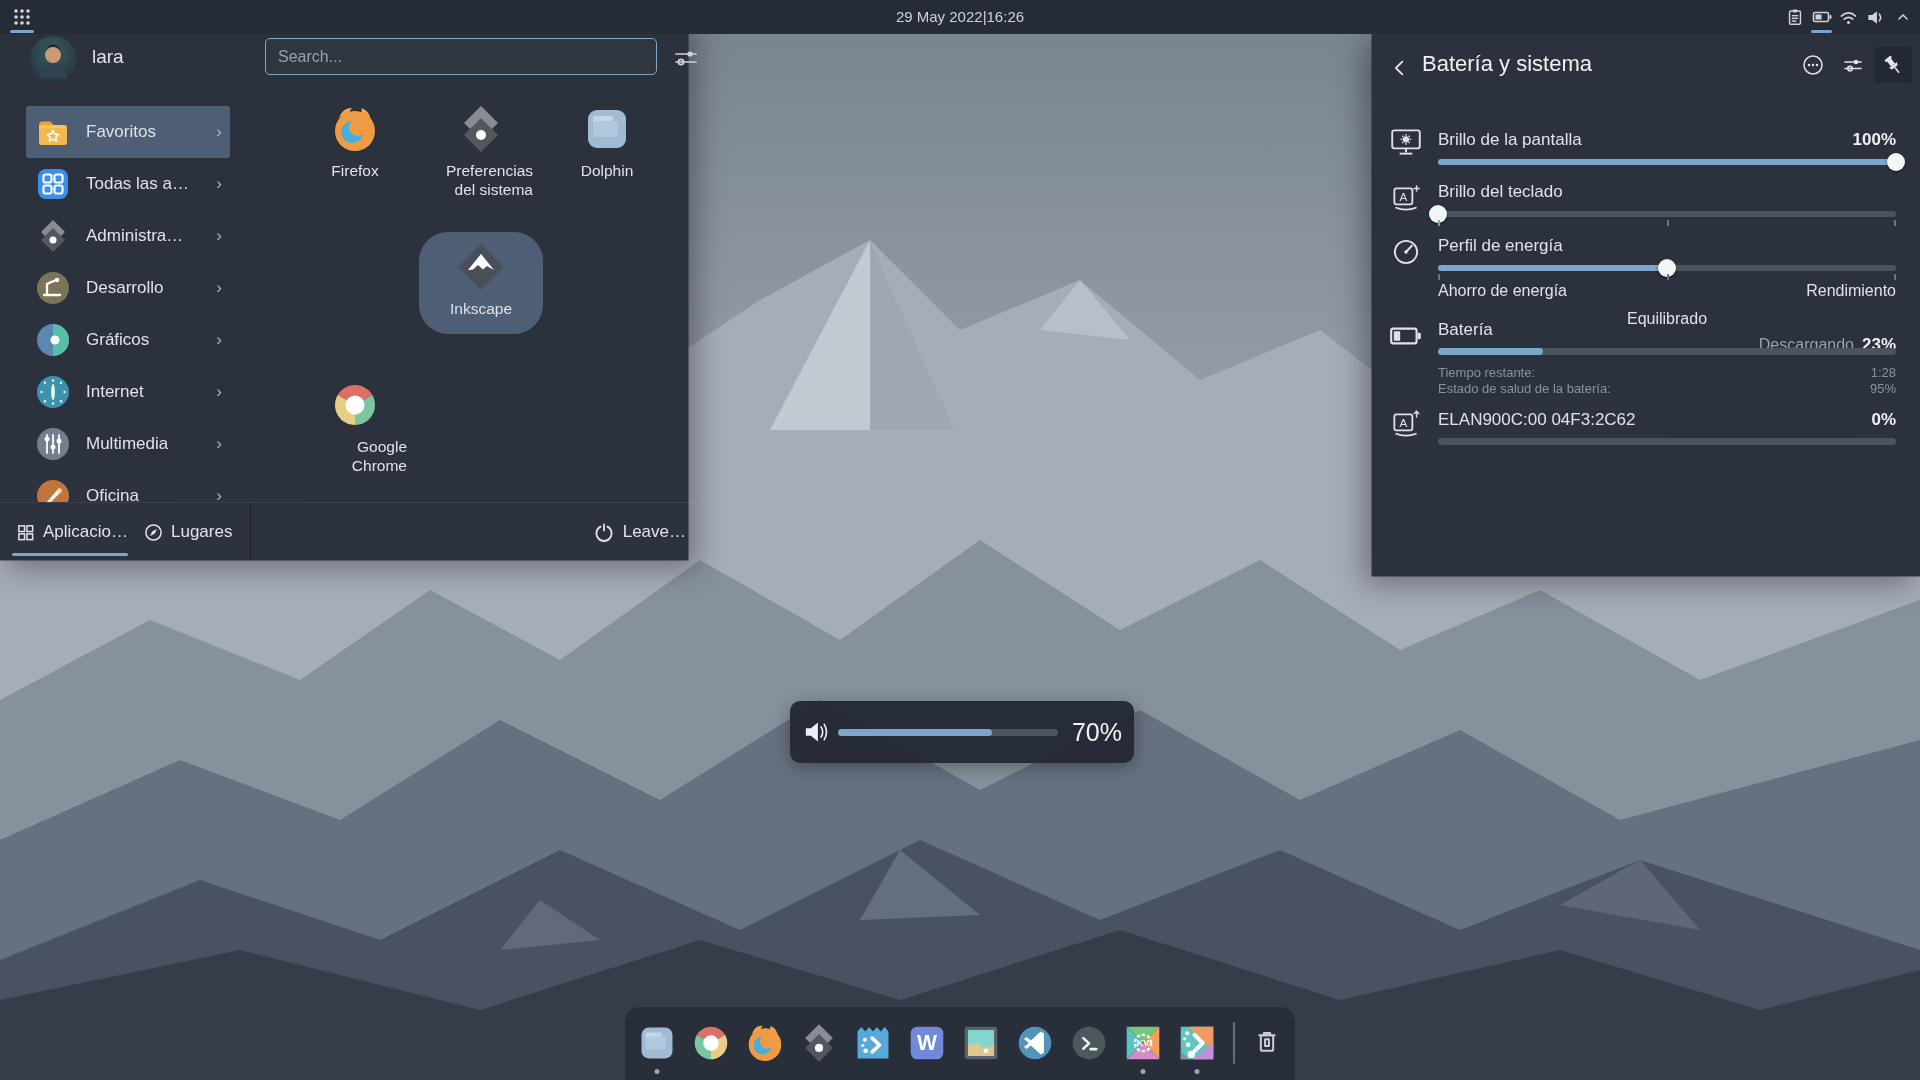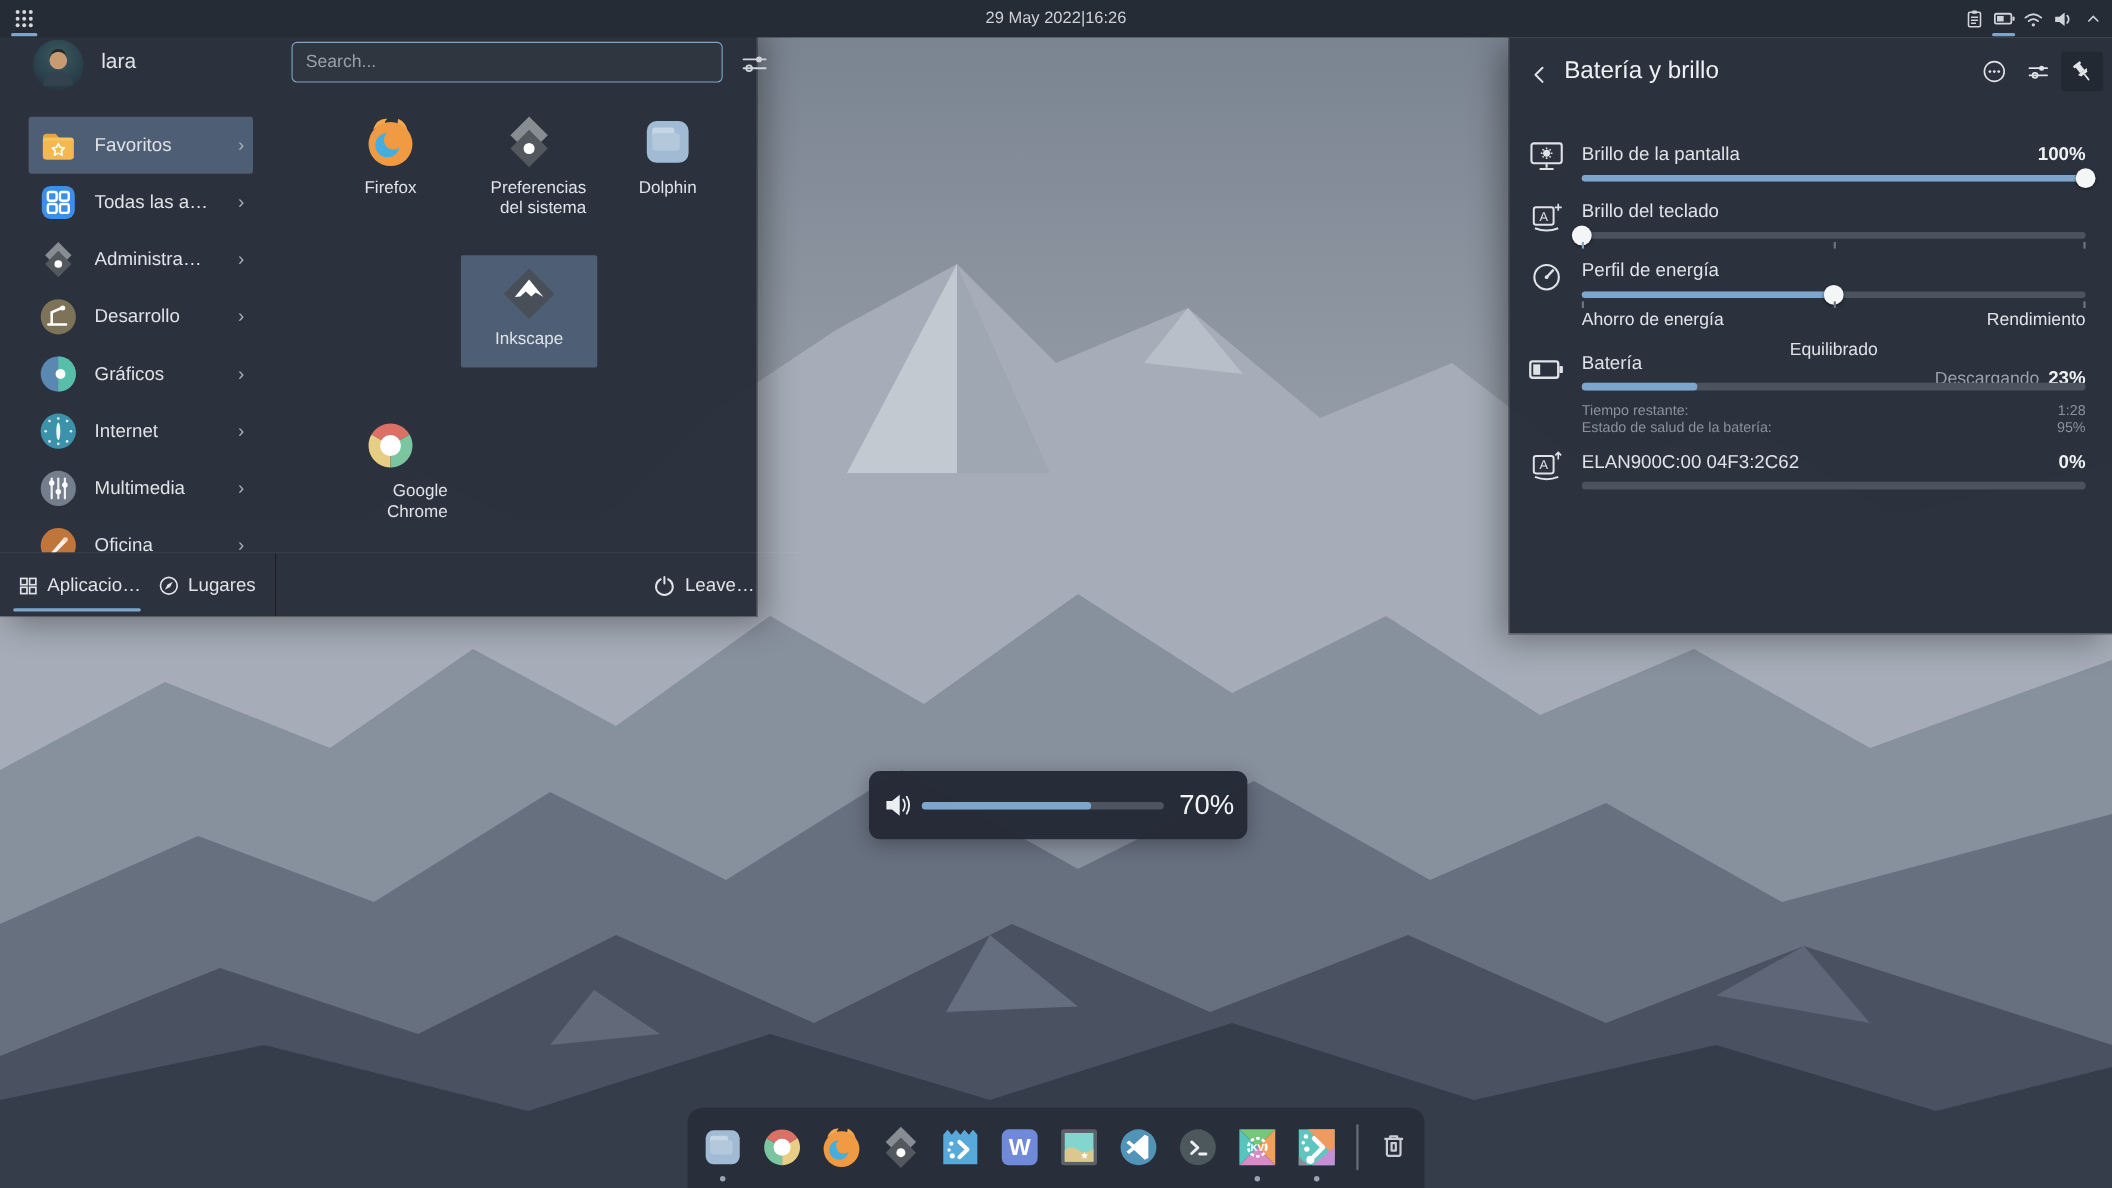--- a/index.html
+++ b/index.html
@@ -38,21 +38,21 @@
   .search::placeholder{color:#97a0ab;}
   .filter-btn{position:absolute;left:670px;top:26px;width:32px;height:28px;display:flex;align-items:center;justify-content:center;cursor:pointer;}
   .cat-list{position:absolute;left:0;top:88px;width:250px;height:396px;overflow:hidden;}
   .cat-item{position:relative;margin:0 0 0 26px;width:204px;height:52px;display:flex;align-items:center;padding-left:8px;cursor:pointer;border-radius:3px;}
   .cat-item.selected{background:var(--hilite);}
   .cat-item .cicon{width:38px;height:38px;flex:0 0 38px;}
   .cat-item .clabel{margin-left:14px;font-size:17px;color:var(--text);flex:1;white-space:nowrap;overflow:hidden;}
   .cat-item .chev{color:#aab2bc;font-size:17px;margin-right:8px;}
   .app-grid{position:absolute;left:283px;top:76px;width:400px;height:408px;}
   .app-cell{position:absolute;width:124px;height:102px;display:flex;flex-direction:column;align-items:center;padding-top:8px;cursor:pointer;border-radius:2px;}
-  .app-cell.selected{background:var(--hilite);}
+  .app-cell.selected{background:var(--hilite);border-radius:29px;}
   .app-cell .aicon{width:54px;height:54px;}
   .app-cell .alabel{margin-top:6px;font-size:15.5px;line-height:1.22;color:var(--text);text-align:right;max-width:104px;}
   .menu-footer{position:absolute;left:0;bottom:0;width:726px;height:58px;border-top:1px solid rgba(255,255,255,.07);}
   .menu-footer .vdiv{position:absolute;left:250px;top:0;bottom:0;width:1px;background:rgba(0,0,0,.35);}
   .ftab{position:absolute;top:0;height:58px;display:flex;align-items:center;gap:8px;font-size:17px;cursor:pointer;color:var(--text);}
   .ftab.t1{left:16px;}
   .ftab.t2{left:144px;}
   .ftab .underline{position:absolute;left:-4px;bottom:5px;width:116px;height:3px;background:var(--accent);border-radius:2px;}
   .leave-btn{position:absolute;right:40px;top:0;height:58px;display:flex;align-items:center;gap:9px;font-size:17px;cursor:pointer;color:var(--text);}
 
@@ -427,21 +427,21 @@
   </div>
 
   <div class="bpanel">
     <div class="bp-back">
       <span>
         <svg width="22" height="22" viewBox="0 0 24 24" fill="none" stroke="#dfe3e7" stroke-width="2" stroke-linecap="round" stroke-linejoin="round">
           <polyline points="14.5,5 7.5,12 14.5,19"></polyline>
         </svg>
       </span>
     </div>
-    <div class="bp-title">Batería y brillo</div>
+    <div class="bp-title">Batería y sistema</div>
     <div class="bp-act a1">
       <span>
         <svg width="24" height="24" viewBox="0 0 24 24">
           <circle cx="12" cy="12" r="9" fill="none" stroke="#dfe3e7" stroke-width="1.5"></circle>
           <circle cx="8" cy="12" r="1.25" fill="#dfe3e7"></circle>
             <circle cx="12" cy="12" r="1.25" fill="#dfe3e7"></circle>
             <circle cx="16" cy="12" r="1.25" fill="#dfe3e7"></circle>
         </svg>
       </span>
     </div>

